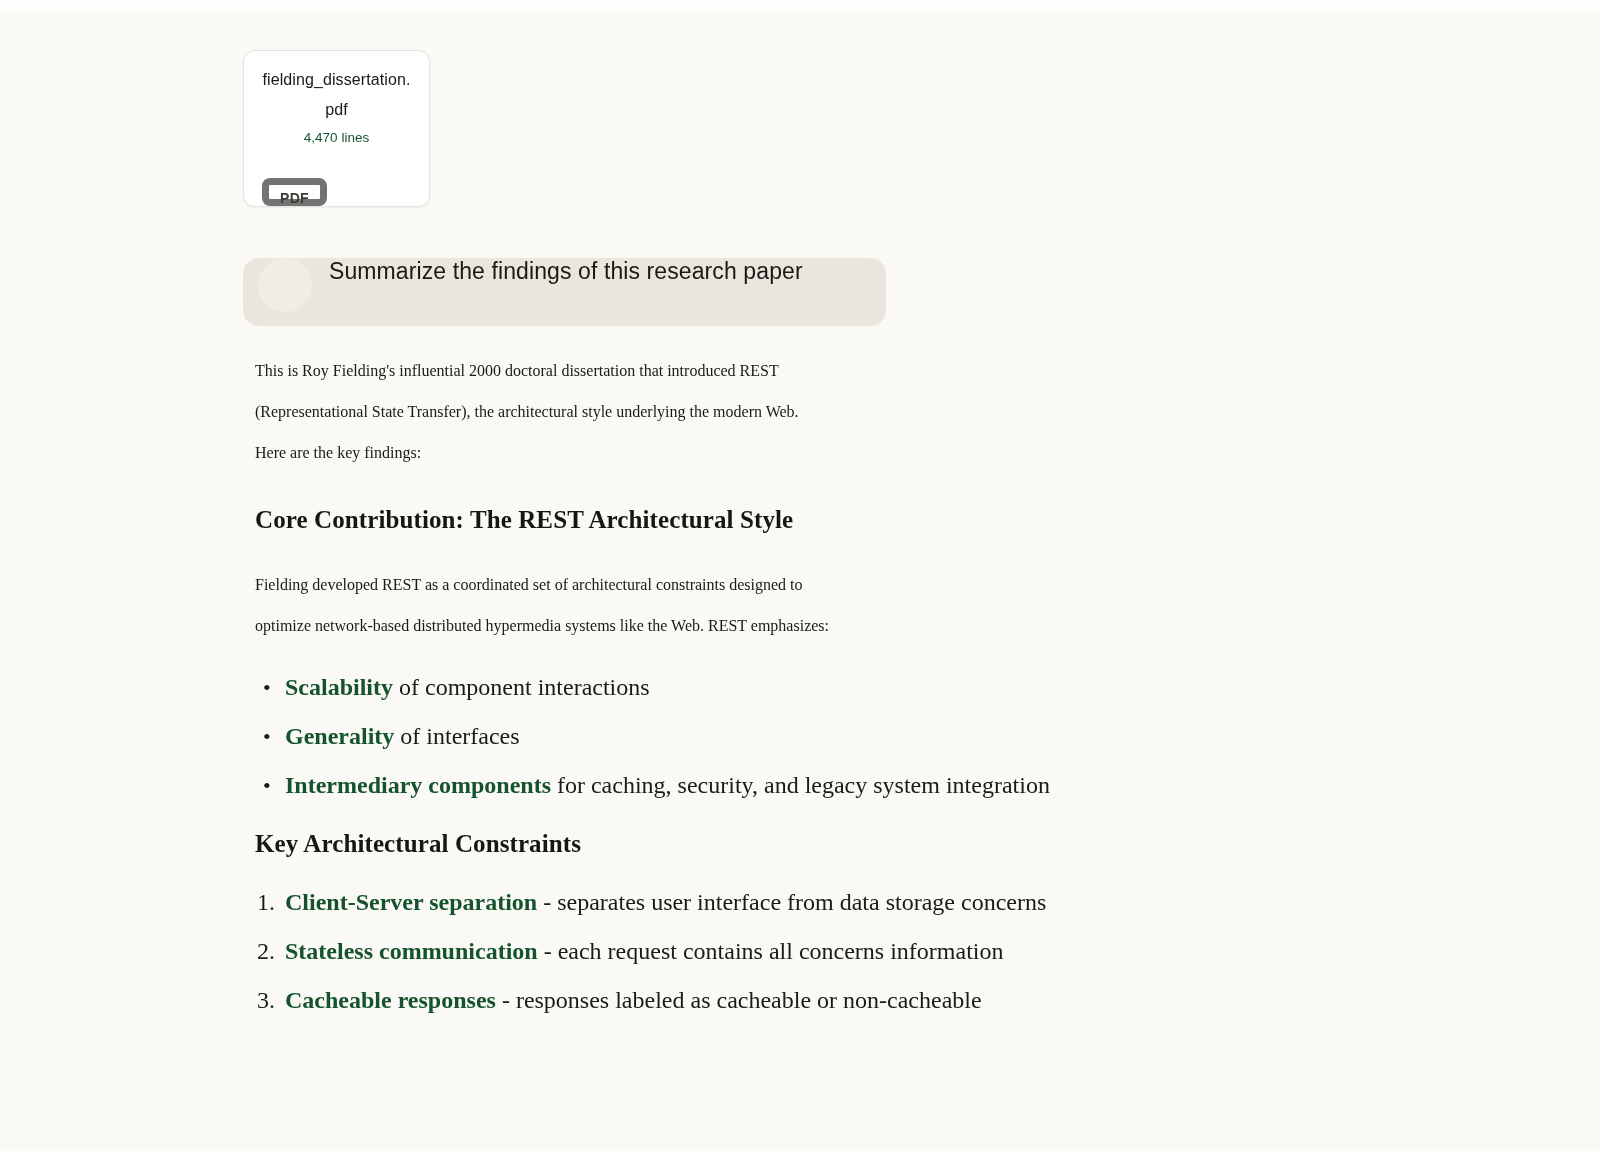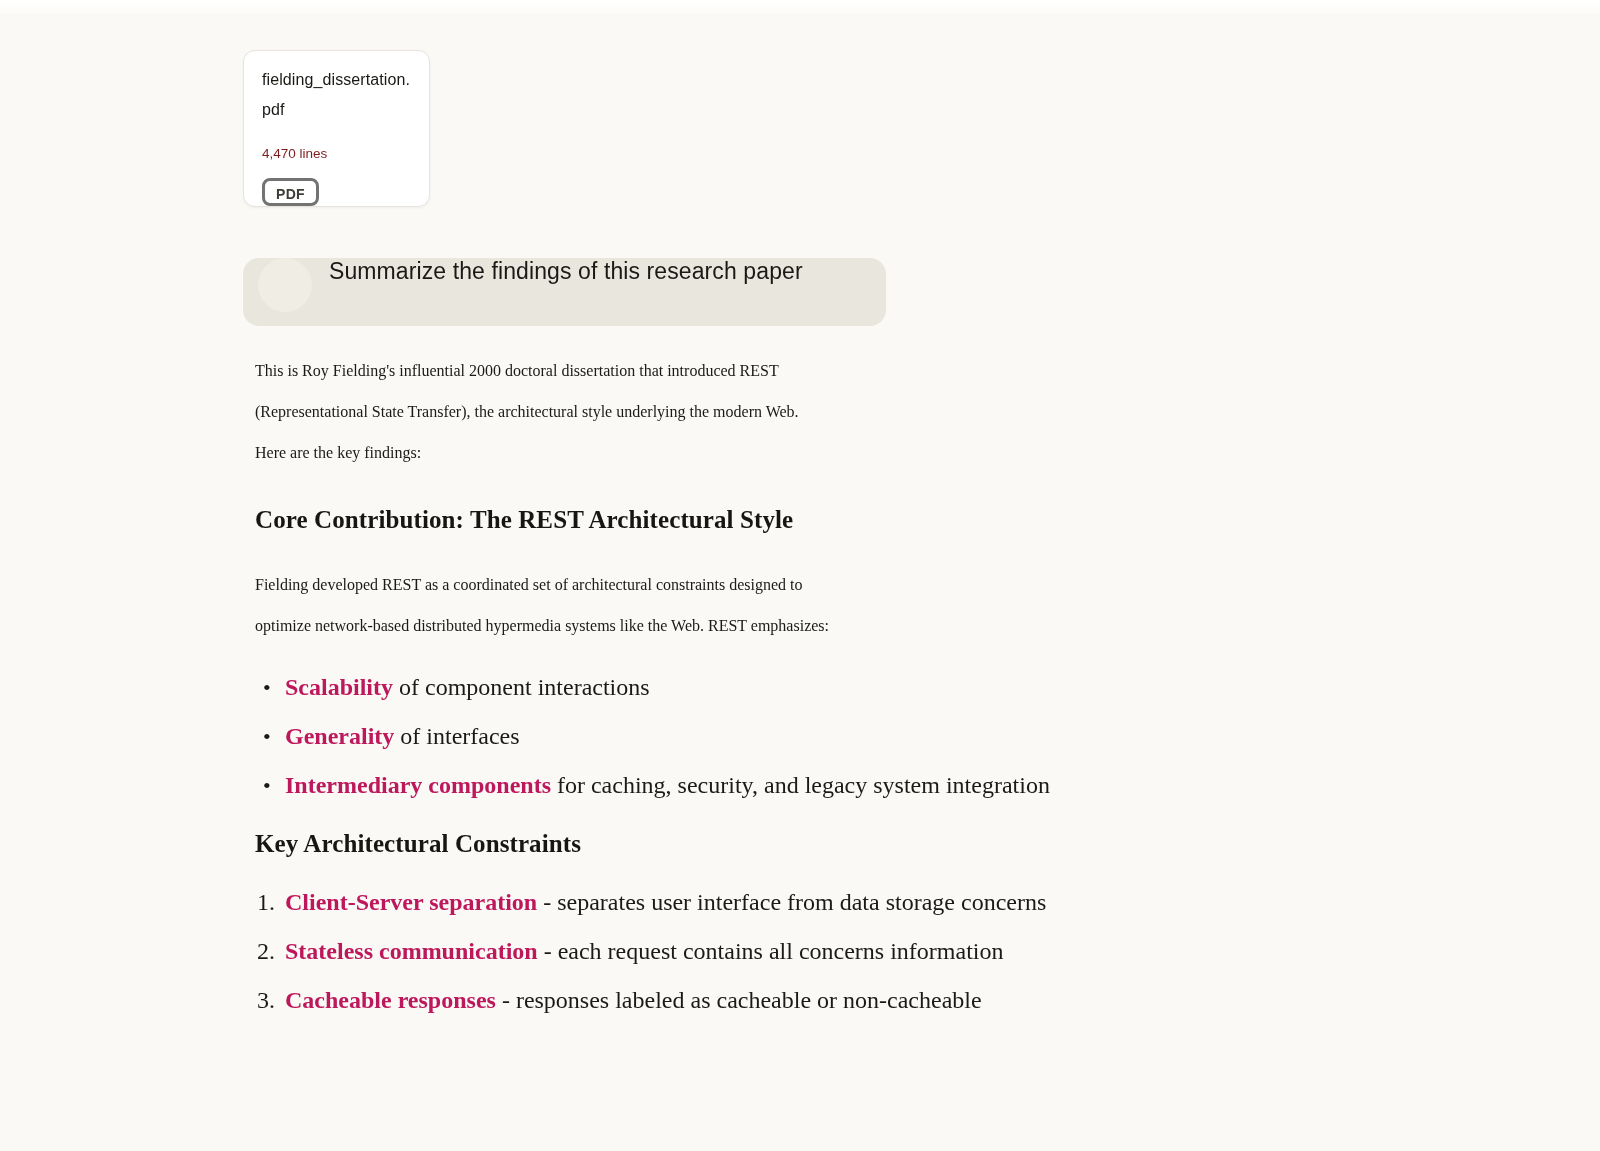--- a/index.html
+++ b/index.html
@@ -34,42 +34,43 @@
     height: 157px;
     box-sizing: border-box;
     background: #ffffff;
     border: 1px solid #e6e4dd;
     border-radius: 12px;
     padding: 14px 18px 0 18px;
     box-shadow: 0 1px 3px rgba(0,0,0,0.05);
     display: flex;
     flex-direction: column;
     cursor: pointer;
+    text-align: center;
   }
   .file-name {
     font-size: 16px;
     line-height: 30px;
     font-weight: 500;
     color: #1a1915;
     word-break: break-all;
     letter-spacing: 0.1px;
   }
   .file-meta {
-    margin-top: 19px;
+    margin-top: 3px;
     font-size: 13.5px;
     line-height: 20px;
-    color: #7f1d1d;
+    color: #14532d;
   }
   .file-badge {
     margin-top: auto;
     align-self: flex-start;
     box-sizing: border-box;
     height: 28px;
     padding: 4px 11px;
-    border: 3px solid #737373;
+    border: 7px solid #737373;
     border-radius: 8px;
     background: #ffffff;
     font-size: 14px;
     font-weight: 600;
     color: #3d3c37;
     line-height: 18px;
     letter-spacing: 0.3px;
   }
 
   
@@ -144,21 +145,21 @@
     counter-reset: num;
   }
   .response ol li::before {
     counter-increment: num;
     content: counter(num) ".";
     position: absolute;
     left: -28px;
   }
   .response strong {
     font-weight: 700;
-    color: #be185d;
+    color: #14532d;
   }
 </style>
 </head>
 <body>
 
 <div class="canvas">
   <div class="top-strip"></div>
 
   <div class="attachment-card">
     <div class="file-name">fielding_dissertation.pdf</div>

